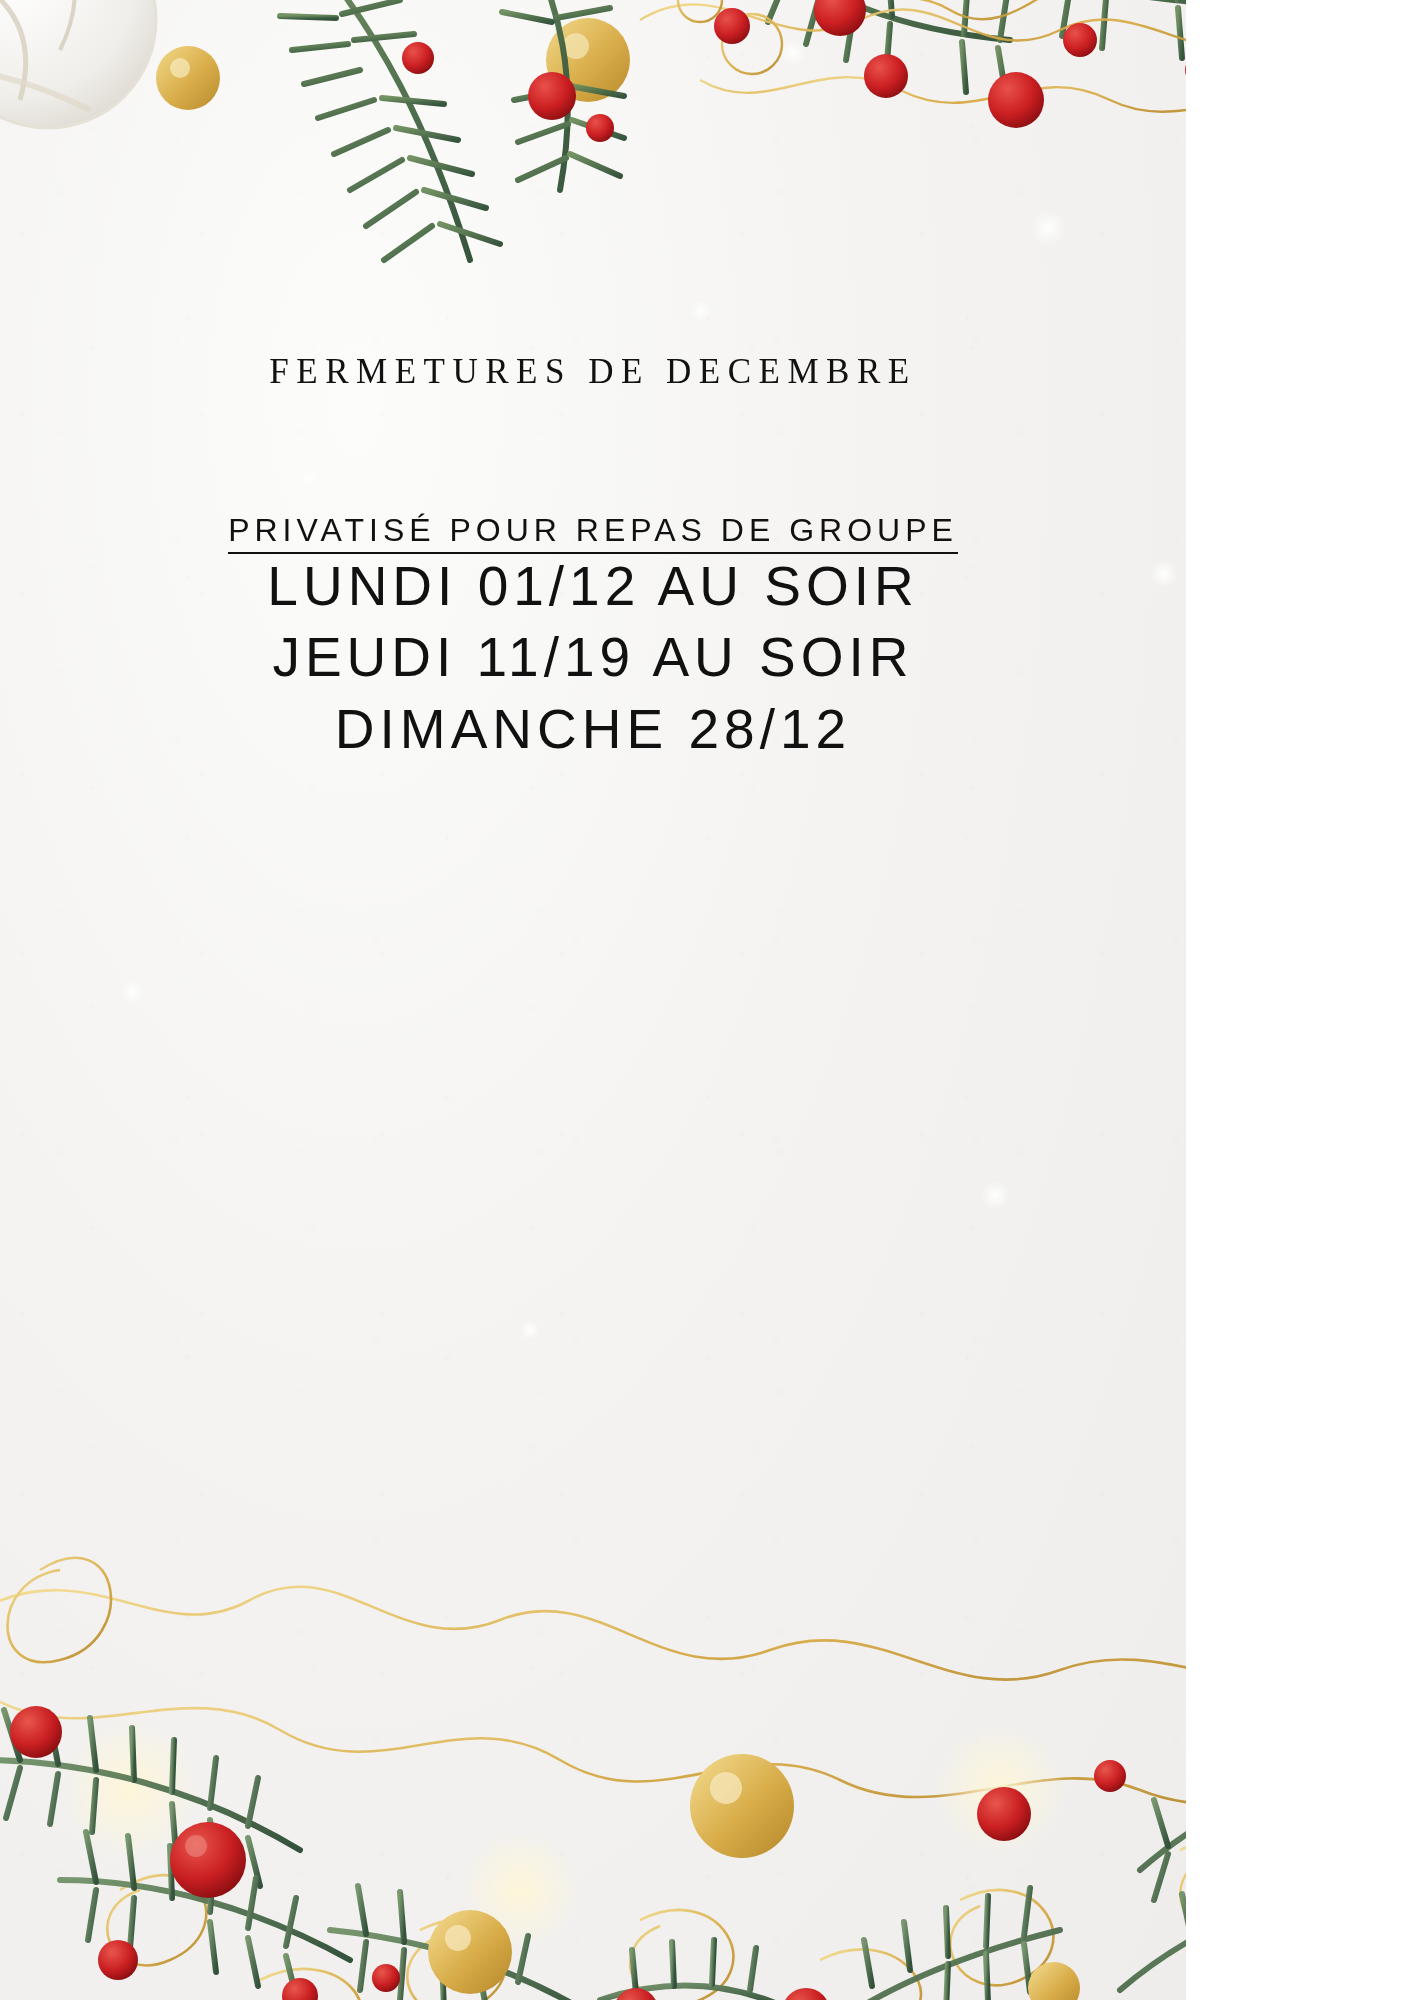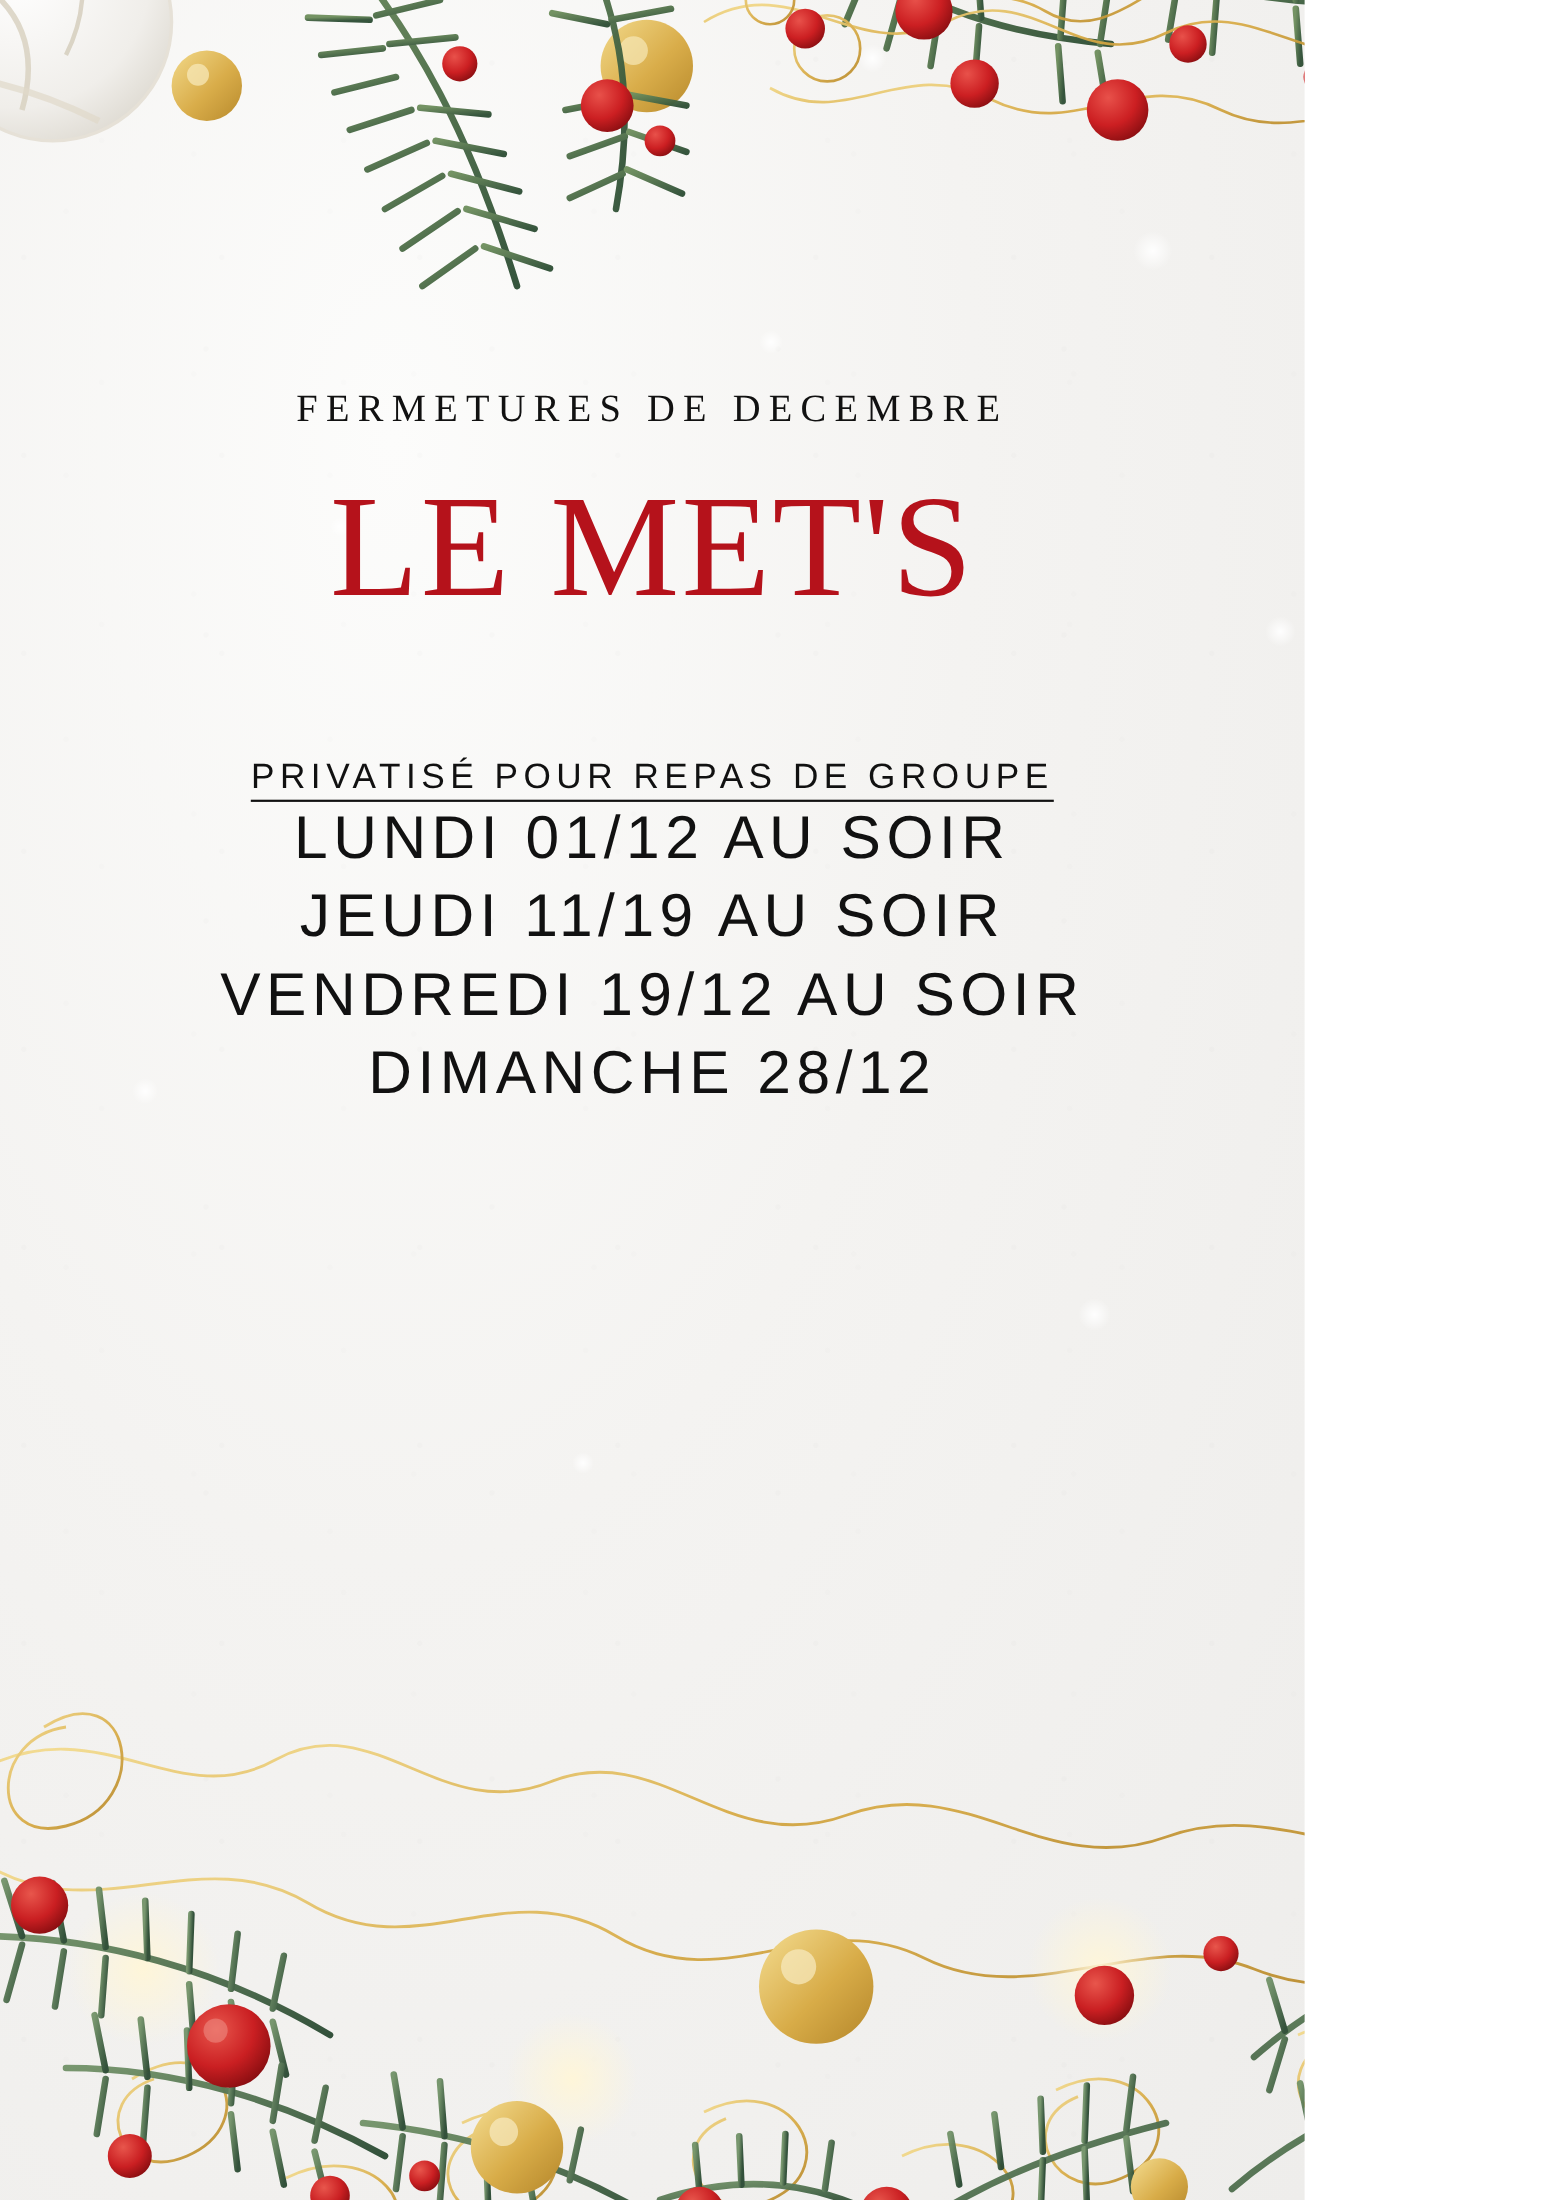--- a/index.html
+++ b/index.html
@@ -265,29 +265,27 @@
       <circle cx="1016" cy="140" r="28" fill="url(#redG)"></circle>
       <circle cx="1080" cy="80" r="17" fill="url(#redG)"></circle>
       <circle cx="1200" cy="110" r="15" fill="url(#redG)"></circle>
     </g>
   </svg>
 
   <div class="content">
 
     <p class="eyebrow">FERMETURES DE DECEMBRE</p>
 
-    <h1 class="brand">LE MET'S</h1>
 
     <div class="section">
       <p class="section-title">
         <span class="u">PRIVATISÉ POUR REPAS DE GROUPE</span>
       </p>
       <p class="line">LUNDI 01/12 AU SOIR</p>
       <p class="line">JEUDI 11/19 AU SOIR</p>
-      <p class="line">VENDREDI 19/12 AU SOIR</p>
       <p class="line">DIMANCHE 28/12</p>
     </div>
 
     <div class="gap"></div>
 
     <div>
     </div>
 
   </div>
 

